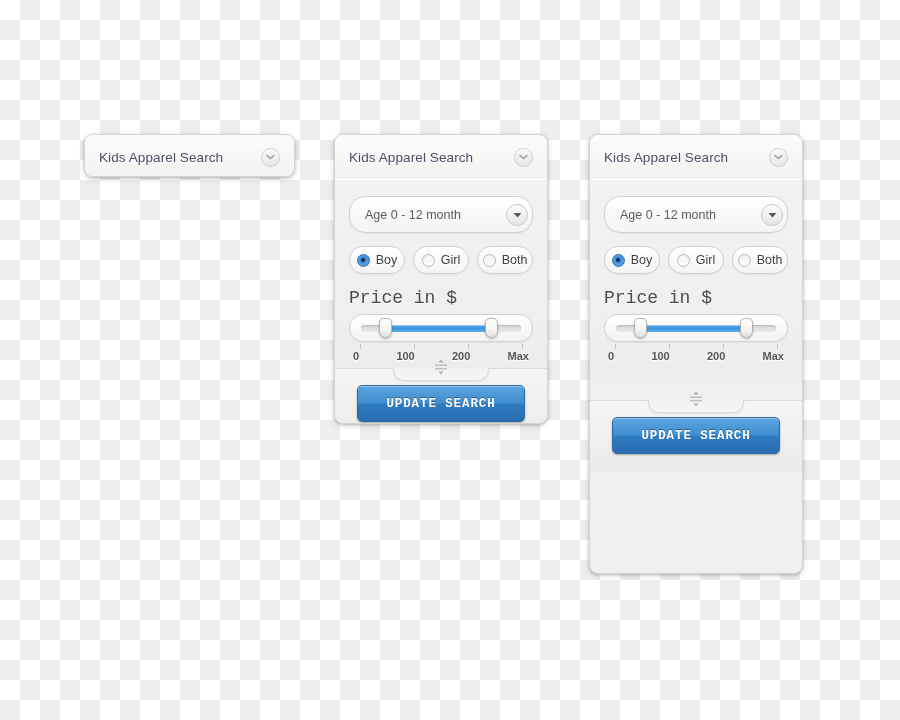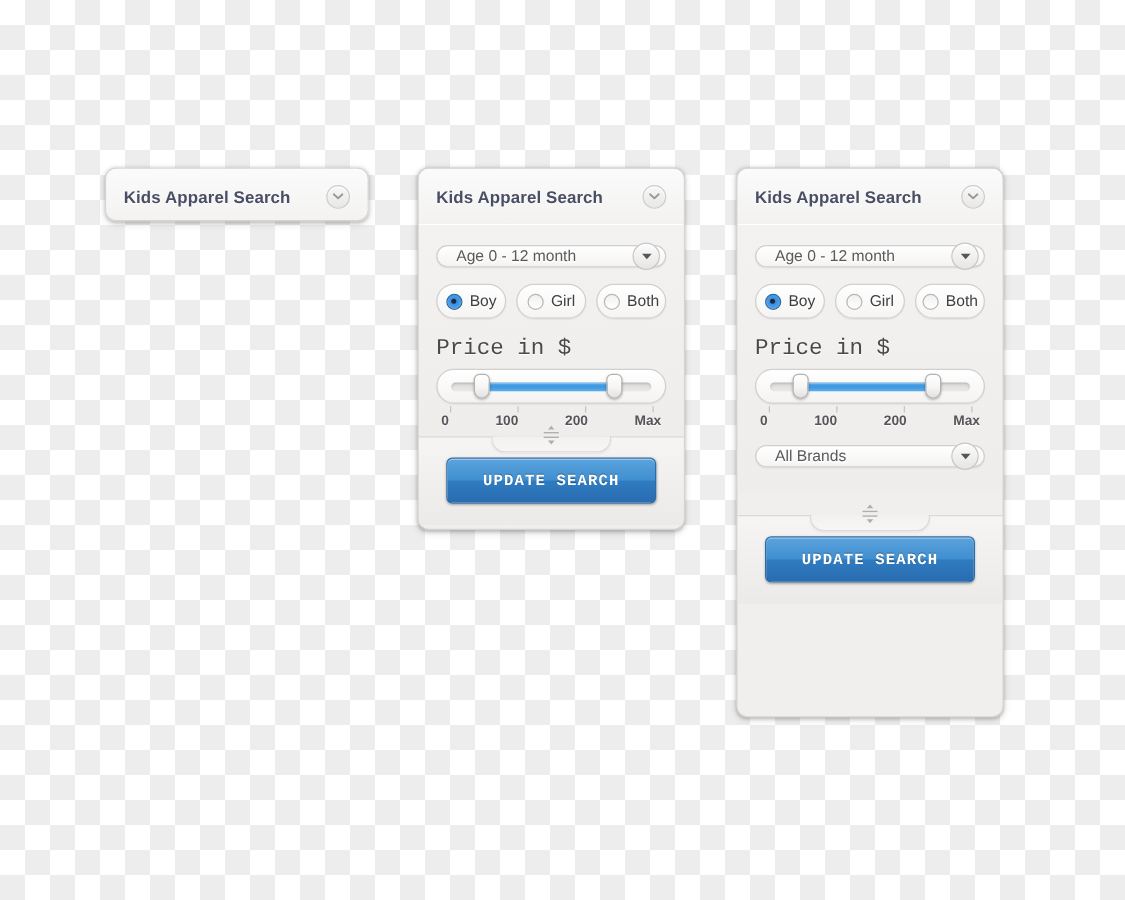--- a/index.html
+++ b/index.html
@@ -39,21 +39,21 @@
   }
   .panel-header::after {
     content: "";
     position: absolute;
     left: 0; right: 0; bottom: -1px;
     height: 1px;
     background: #ffffff;
   }
   .panel-title {
     font-size: 13.5px;
-    font-weight: bold;
+    font-weight: normal;
     color: #4a4e65;
     letter-spacing: 0.1px;
     text-shadow: 0 1px 0 #ffffff;
     flex: 1;
   }
   .collapse-btn {
     width: 19px; height: 19px;
     border-radius: 50%;
     background: linear-gradient(to bottom, #f7f7f7, #e9e8e7);
     border: 1px solid #cfcdcb;
@@ -69,21 +69,21 @@
   
   .panel-body {
     padding: 16px 14px 6px 14px;
     background: linear-gradient(to bottom, #f3f2f1 0%, #eeedec 100%);
   }
 
   
   .select-row { margin-bottom: 13px; }
   .select {
     position: relative;
-    height: 18px;
+    height: 37px;
     border-radius: 16px;
     background: linear-gradient(to bottom, #ffffff 0%, #f4f3f2 100%);
     border: 1px solid #d2d0ce;
     box-shadow: inset 0 1px 0 #ffffff, 0 1px 1px rgba(0,0,0,0.05);
     display: flex;
     align-items: center;
     padding: 0 36px 0 15px;
     cursor: pointer;
   }
   .select-label {
@@ -425,30 +425,20 @@
       </div>
       <div class="slider-scale">
         <span>0</span>
         <span>100</span>
         <span>200</span>
         <span>Max</span>
       </div>
     </div>
 
 
-    <div class="select-row">
-      <div class="select">
-        <span class="select-label">All Brands</span>
-        <span class="select-arrow">
-          <svg width="9" height="6" viewBox="0 0 9 6">
-              <path d="M0.6 1 L8.4 1 L4.5 5.4 Z" fill="#585654"></path>
-            </svg>
-        </span>
-      </div>
-    </div>
 
   </div>
 
   <div class="panel-footer" style="margin-top:19px;">
     <div class="footer-notch"></div>
     <div class="resize-grip">
       <svg width="18" height="18" viewBox="0 0 18 18">
         <path d="M9 1.5 L6.4 4.6 L11.6 4.6 Z" fill="#b0aeac"></path>
         <rect x="3" y="6.6" width="12" height="1.1" fill="#b0aeac"></rect>
         <rect x="3" y="10.3" width="12" height="1.1" fill="#b0aeac"></rect>

